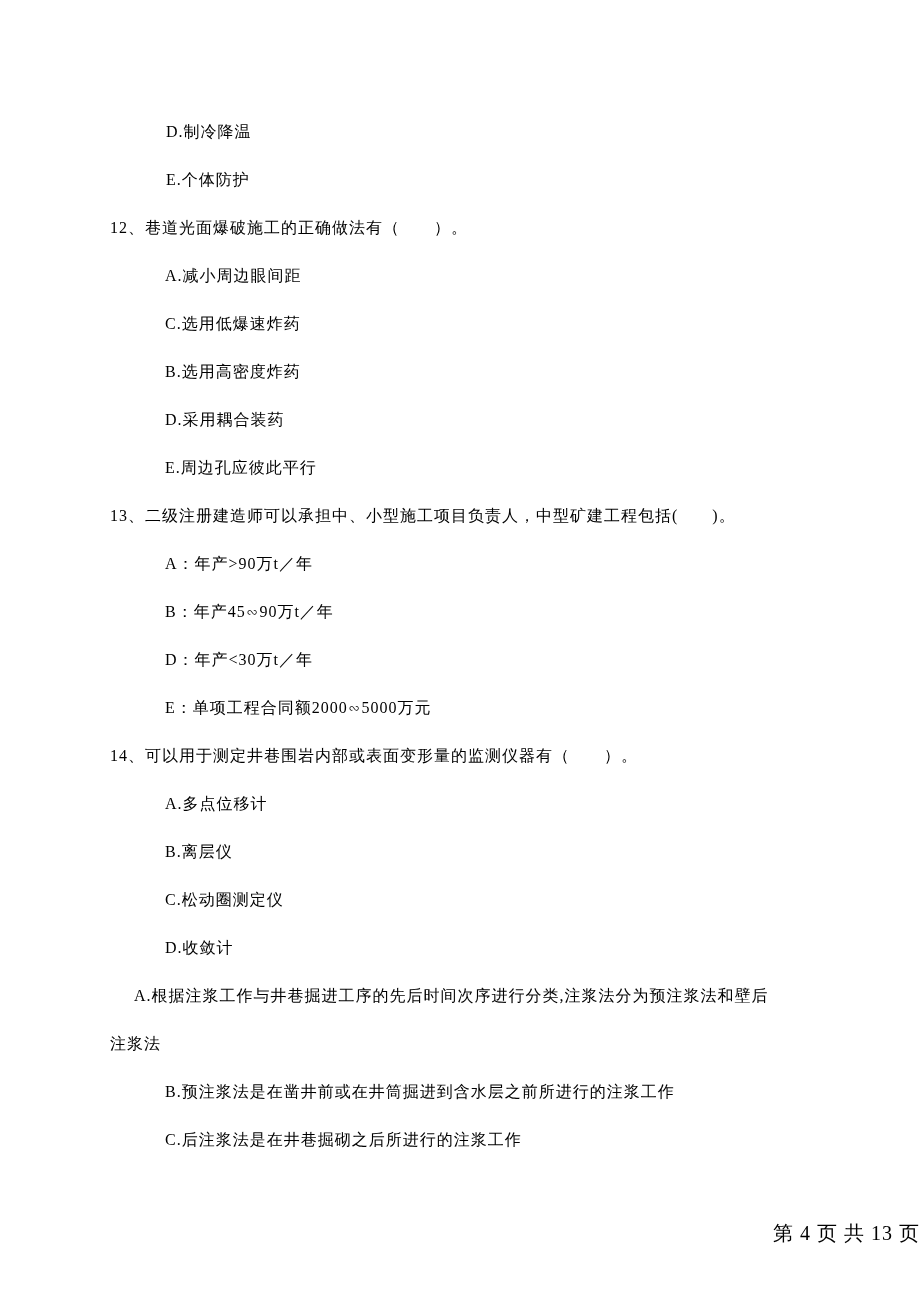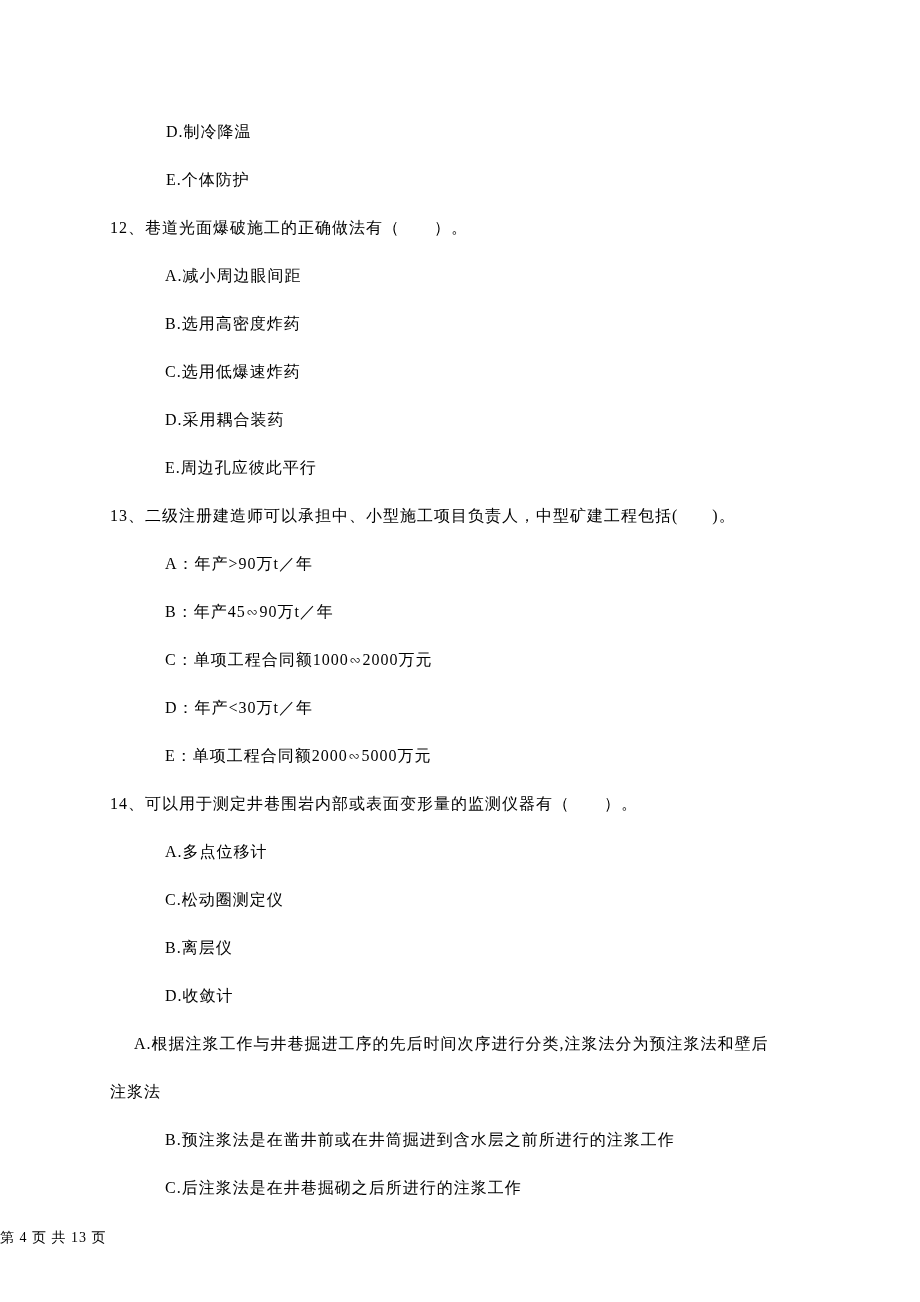--- a/index.html
+++ b/index.html
@@ -44,50 +44,49 @@
     .wrapped-text {
       margin-bottom: 24px;
       letter-spacing: 1px;
       margin-top: 20px;
     }
     .footer {
       position: absolute;
       bottom: 54px;
       left: 0;
       width: 100%;
-      text-align: left;
-      font-size: 14px;
+      text-align: right;
+      font-size: 20px;
       letter-spacing: 1px;
     }
   </style>
 </head>
 <body>
 
 <div class="page">
   <div class="option">D.制冷降温</div>
   <div class="option">E.个体防护</div>
 
   <div class="question">12、巷道光面爆破施工的正确做法有（　　）。</div>
   <div class="sub-option">A.减小周边眼间距</div>
+  <div class="sub-option">C.选用低爆速炸药</div>
   <div class="sub-option">B.选用高密度炸药</div>
-  <div class="sub-option">C.选用低爆速炸药</div>
   <div class="sub-option">D.采用耦合装药</div>
   <div class="sub-option">E.周边孔应彼此平行</div>
 
   <div class="question">13、二级注册建造师可以承担中、小型施工项目负责人，中型矿建工程包括(　　)。</div>
   <div class="sub-option">A：年产&gt;90万t／年</div>
   <div class="sub-option">B：年产45∽90万t／年</div>
-  <div class="sub-option">C：单项工程合同额1000∽2000万元</div>
   <div class="sub-option">D：年产&lt;30万t／年</div>
   <div class="sub-option">E：单项工程合同额2000∽5000万元</div>
 
   <div class="question">14、可以用于测定井巷围岩内部或表面变形量的监测仪器有（　　）。</div>
   <div class="sub-option">A.多点位移计</div>
+  <div class="sub-option">B.离层仪</div>
   <div class="sub-option">C.松动圈测定仪</div>
-  <div class="sub-option">B.离层仪</div>
   <div class="sub-option">D.收敛计</div>
 
   <div class="long-text">A.根据注浆工作与井巷掘进工序的先后时间次序进行分类,注浆法分为预注浆法和壁后</div>
   <div class="wrapped-text">注浆法</div>
   <div class="sub-option">B.预注浆法是在凿井前或在井筒掘进到含水层之前所进行的注浆工作</div>
   <div class="sub-option">C.后注浆法是在井巷掘砌之后所进行的注浆工作</div>
 </div>
 
 <div class="footer">第 4 页 共 13 页</div>
 

